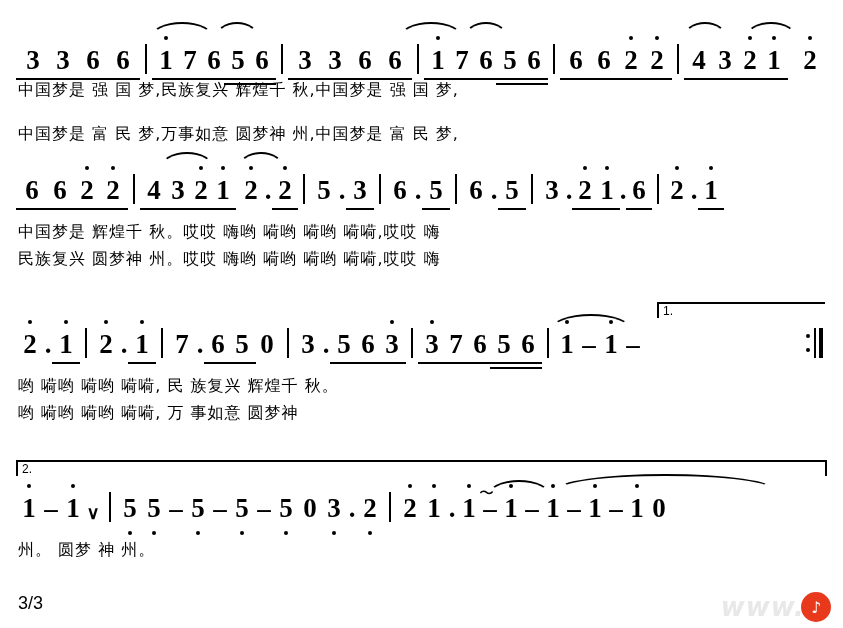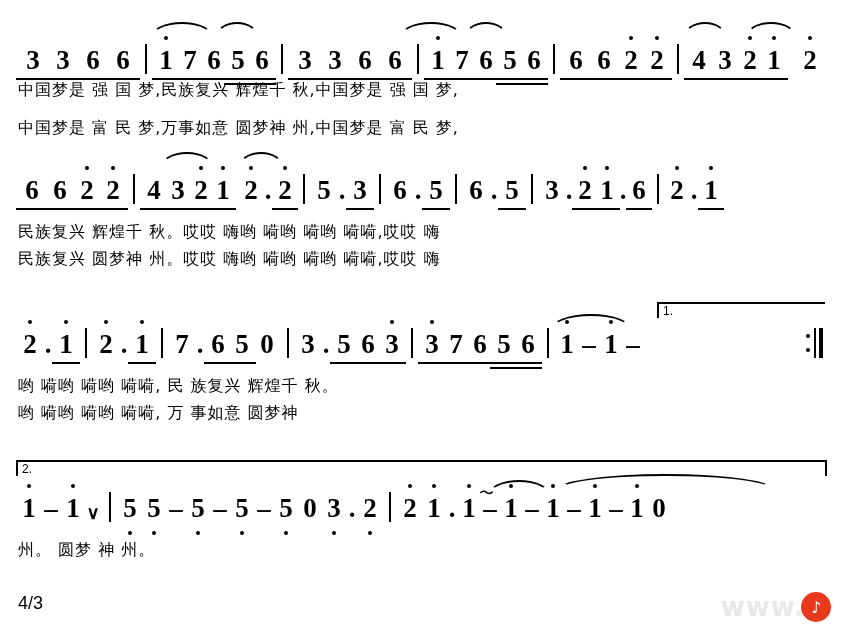--- a/index.html
+++ b/index.html
@@ -92,20 +92,21 @@
   
   .page-num{
     position:absolute;left:18px;bottom:14px;
     font-family:"Liberation Sans",sans-serif;
     font-size:18px;color:#000;
   }
   .watermark{
     position:absolute;right:10px;bottom:6px;
     display:flex;align-items:center;
     font-family:"DejaVu Sans","Liberation Sans",sans-serif;
+    font-style:italic;
   }
   .watermark .www{
     font-size:26px;font-weight:bold;color:#e8e8e8;
     letter-spacing:1px;
   }
   .watermark .logo{
     width:30px;height:30px;border-radius:50%;
     background:#e8391d;
     display:inline-flex;align-items:center;justify-content:center;
     margin:0 2px 0 -4px;
@@ -161,21 +162,21 @@
       <span class="bar"></span>
       <span class="n beam1" style="width:26px">4</span>
       <span class="n beam1" style="width:26px">3</span>
       <span class="n beam1 beam2 oct-up" style="width:24px">2</span>
       <span class="n beam1 beam2 oct-up" style="width:24px">1</span>
       <span class="thinspace" style="width:12px"></span>
       <span class="n oct-up" style="width:24px">2</span>
     </div>
 
     <div class="lyrics" style="left:18px;top:58px;letter-spacing:1px;">中国梦是 强 国 梦,民族复兴 辉煌千 秋,中国梦是 强 国 梦,</div>
-    <div class="lyrics" style="left:18px;top:96px;letter-spacing:1px;">中国梦是 富 民 梦,万事如意 圆梦神 州,中国梦是 富 民 梦,</div>
+    <div class="lyrics" style="left:18px;top:102px;letter-spacing:1px;">中国梦是 富 民 梦,万事如意 圆梦神 州,中国梦是 富 民 梦,</div>
   </div>
 
   <div class="system" style="top:152px;">
     <div class="slur" style="left:160px;top:0px;width:50px;"></div>
     <div class="slur" style="left:238px;top:0px;width:42px;"></div>
 
     <div class="noterow" style="position:absolute;left:18px;top:22px;">
       <span class="n beam1" style="width:28px">6</span>
       <span class="n beam1" style="width:28px">6</span>
       <span class="n beam1 oct-up" style="width:26px">2</span>
@@ -207,21 +208,21 @@
       <span class="n beam1 oct-up" style="width:22px">2</span>
       <span class="n beam1 oct-up" style="width:22px">1</span>
       <span class="n" style="width:10px">.</span>
       <span class="n beam1" style="width:22px">6</span>
       <span class="bar"></span>
       <span class="n oct-up" style="width:22px">2</span>
       <span class="n" style="width:12px">.</span>
       <span class="n beam1 oct-up" style="width:22px">1</span>
     </div>
 
-    <div class="lyrics" style="left:18px;top:70px;letter-spacing:1px;">民族复兴 辉煌千 秋。哎哎 嗨哟 嗬哟 嗬哟 嗬嗬,哎哎 嗨</div>
+    <div class="lyrics" style="left:18px;top:70px;letter-spacing:1px;">中国梦是 辉煌千 秋。哎哎 嗨哟 嗬哟 嗬哟 嗬嗬,哎哎 嗨</div>
     <div class="lyrics" style="left:18px;top:97px;letter-spacing:1px;">民族复兴 圆梦神 州。哎哎 嗨哟 嗬哟 嗬哟 嗬嗬,哎哎 嗨</div>
   </div>
 
   <div class="system" style="top:298px;">
 
     <div class="volta" style="left:657px;top:4px;width:166px;">
       <span class="vnum">1.</span>
     </div>
     <div class="slur" style="left:550px;top:16px;width:78px;"></div>
 
@@ -311,20 +312,20 @@
       <span class="n" style="width:20px">–</span>
       <span class="n oct-up" style="width:22px">1</span>
       <span class="n" style="width:20px">–</span>
       <span class="n oct-up" style="width:22px">1</span>
       <span class="n" style="width:22px">0</span>
     </div>
 
     <div class="lyrics" style="left:18px;top:82px;letter-spacing:1px;">州。 圆梦 神 州。</div>
   </div>
 
-  <div class="page-num">4/3</div>
+  <div class="page-num">3/3</div>
 
   <div class="watermark">
     <span class="www">www.</span>
     <span class="logo">♪</span>
   </div>
 
 </div>
 
 </body></html>

